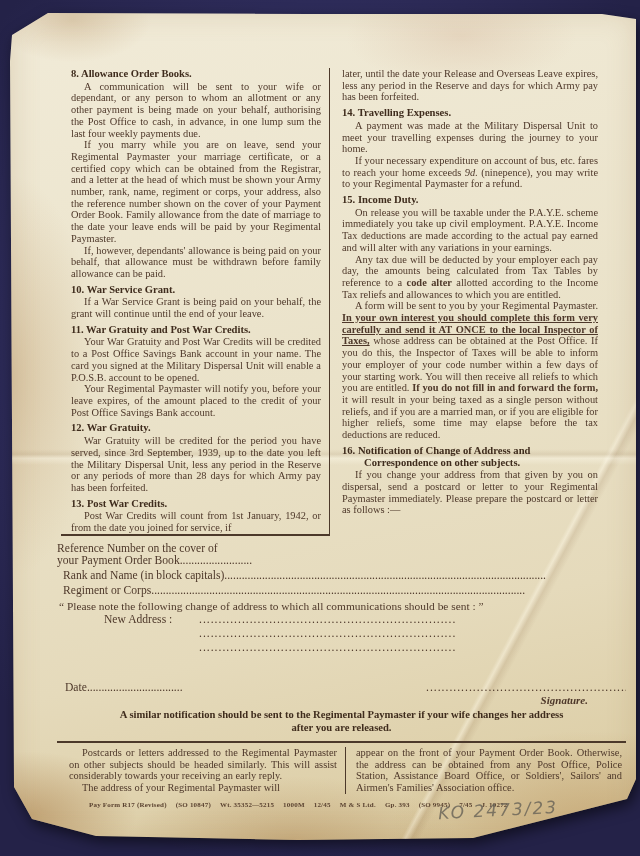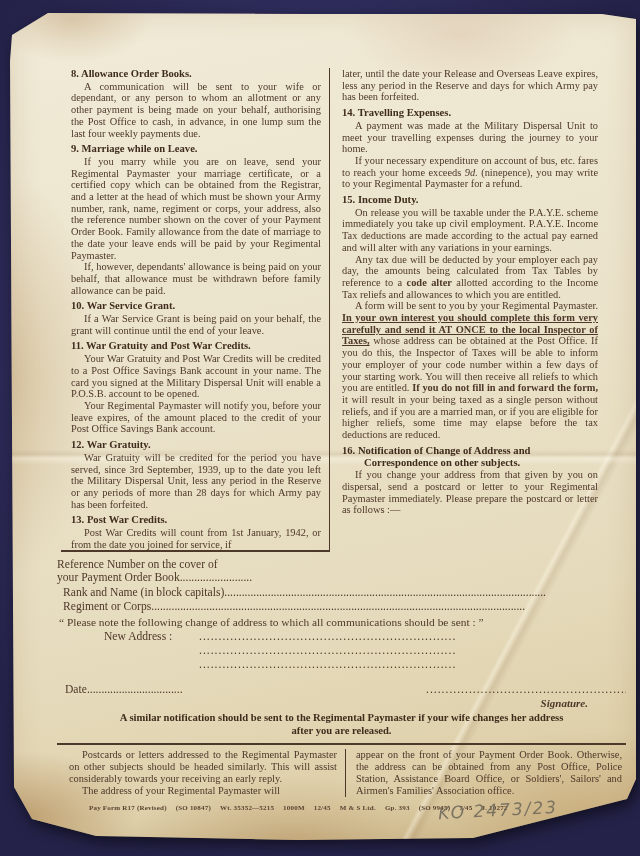--- a/index.html
+++ b/index.html
@@ -51,21 +51,21 @@
   
   .form-area{margin-left:-14px;margin-right:0;font-size:11.6px;line-height:13.8px;color:var(--ink);}
   .row1{display:flex;align-items:flex-end;margin-top:7px;}
   .army{flex:0 0 236px;margin-left:20px;white-space:nowrap;overflow:hidden;}
   .refblock{line-height:12.6px;white-space:nowrap;overflow:hidden;}
   .fill-line{white-space:nowrap;overflow:hidden;margin-top:1px;margin-left:6px;}
   .quote-line{margin-top:2px;margin-left:2px;font-size:11.4px;}
   .addr-row{display:flex;margin-left:47px;}
   .addr-label{flex:0 0 95px;}
   .addr-dots{width:258px;white-space:nowrap;overflow:hidden;letter-spacing:1px;}
-  .date-row{display:flex;margin-top:12px;}
+  .date-row{display:flex;margin-top:26px;}
   .date-field{margin-left:8px;white-space:nowrap;overflow:hidden;flex:0 0 220px;}
   .spacer{flex:1;}
   .sig-block{text-align:right;}
   .sig-dots{width:200px;white-space:nowrap;overflow:hidden;letter-spacing:1px;}
   .sig-label{font-style:italic;font-size:11px;padding-right:38px;line-height:12px;font-weight:bold;}
   .form-note{margin-top:3px;text-align:center;font-weight:bold;font-size:10.6px;line-height:12.6px;color:var(--ink-dark);}
   
   .bottom-section{margin-left:-14px;margin-top:6px;border-top:2px solid var(--rule);
     display:flex;padding-top:4px;font-size:10.4px;line-height:11.9px;text-align:justify;}
   .bot-left{flex:0 0 268px;padding:0 8px 0 12px;border-right:1px solid var(--rule);}
@@ -88,21 +88,20 @@
     <div class="paper">
       <div class="content">
 
         <div class="top-cols">
           <div class="col-left">
             <div>
               <p class="sh first">8. Allowance Order Books.</p>
               <p class="bp">A communication will be sent to your wife or dependant, or any person to whom an allotment or any other payment is being made on your behalf, authorising the Post Office to cash, in advance, in one lump sum the last four weekly payments due.</p>
             </div>
             <div>
-              <p class="sh">9. Marriage while on Leave.</p>
               <p class="bp">If you marry while you are on leave, send your Regimental Paymaster your marriage certificate, or a certified copy which can be obtained from the Registrar, and a letter at the head of which must be shown your Army number, rank, name, regiment or corps, your address, also the reference number shown on the cover of your Payment Order Book.  Family allowance from the date of marriage to the date your leave ends will be paid by your Regimental Paymaster.</p>
               <p class="bp">If, however, dependants' allowance is being paid on your behalf, that allowance must be withdrawn before family allowance can be paid.</p>
             </div>
             <div>
               <p class="sh">10. War Service Grant.</p>
               <p class="bp">If a War Service Grant is being paid on your behalf, the grant will continue until the end of your leave.</p>
             </div>
             <div>
               <p class="sh">11. War Gratuity and Post War Credits.</p>
               <p class="bp">Your War Gratuity and Post War Credits will be credited to a Post Office Savings Bank account in your name.  The card you signed at the Military Dispersal Unit will enable a P.O.S.B. account to be opened.</p>

